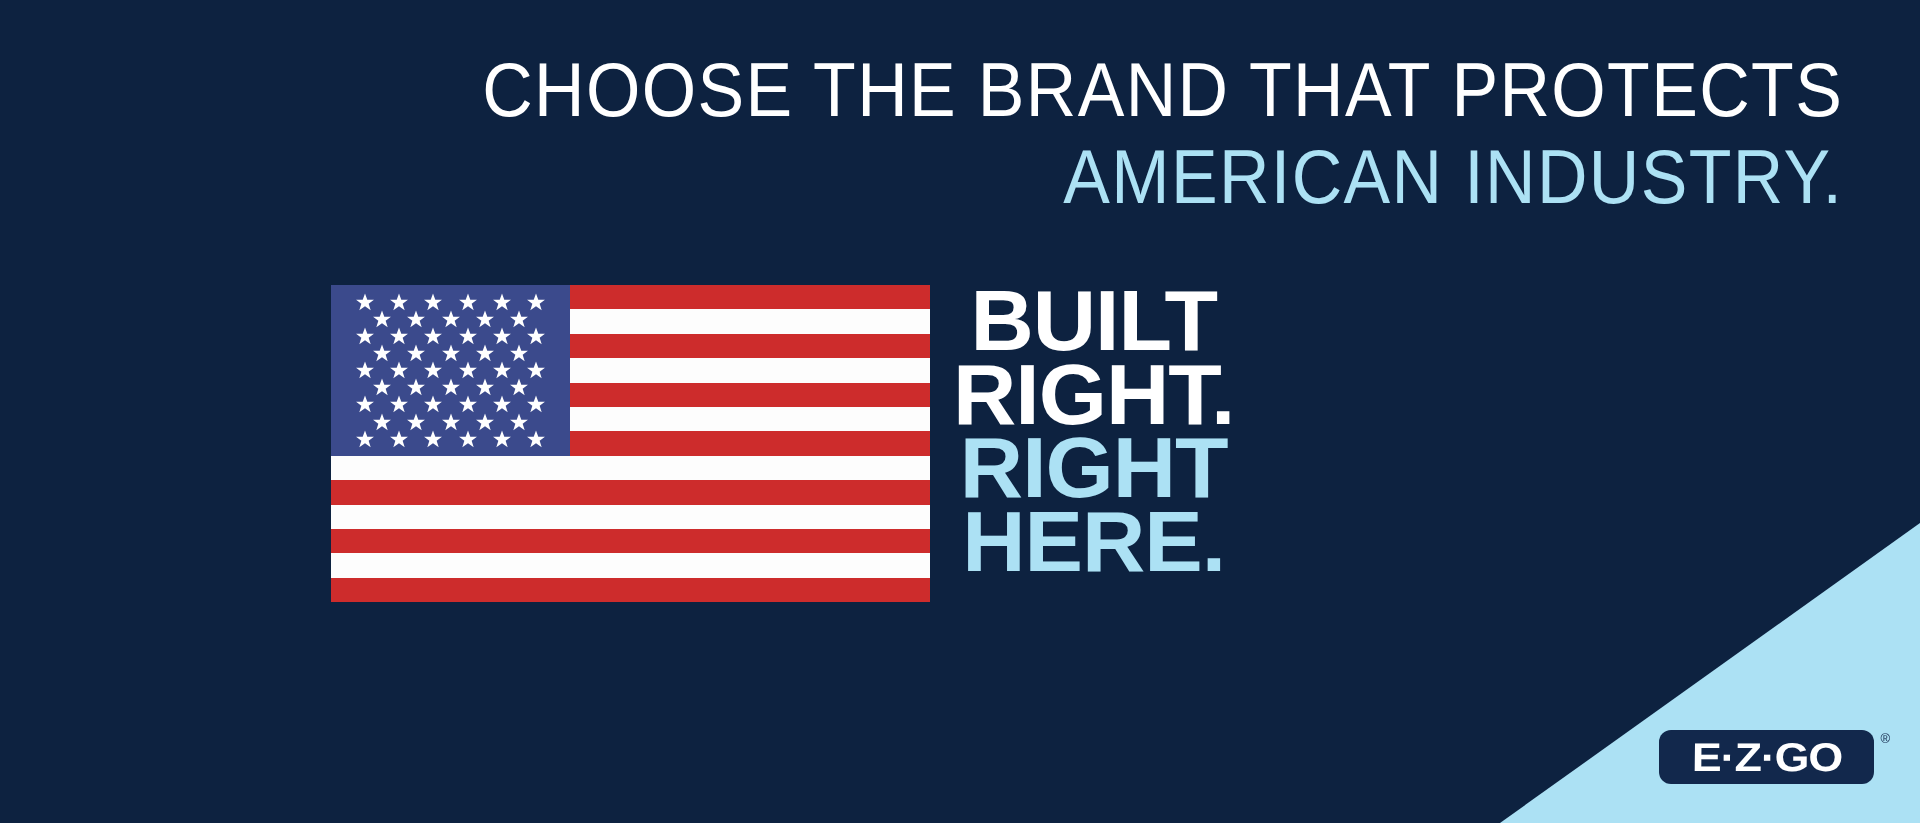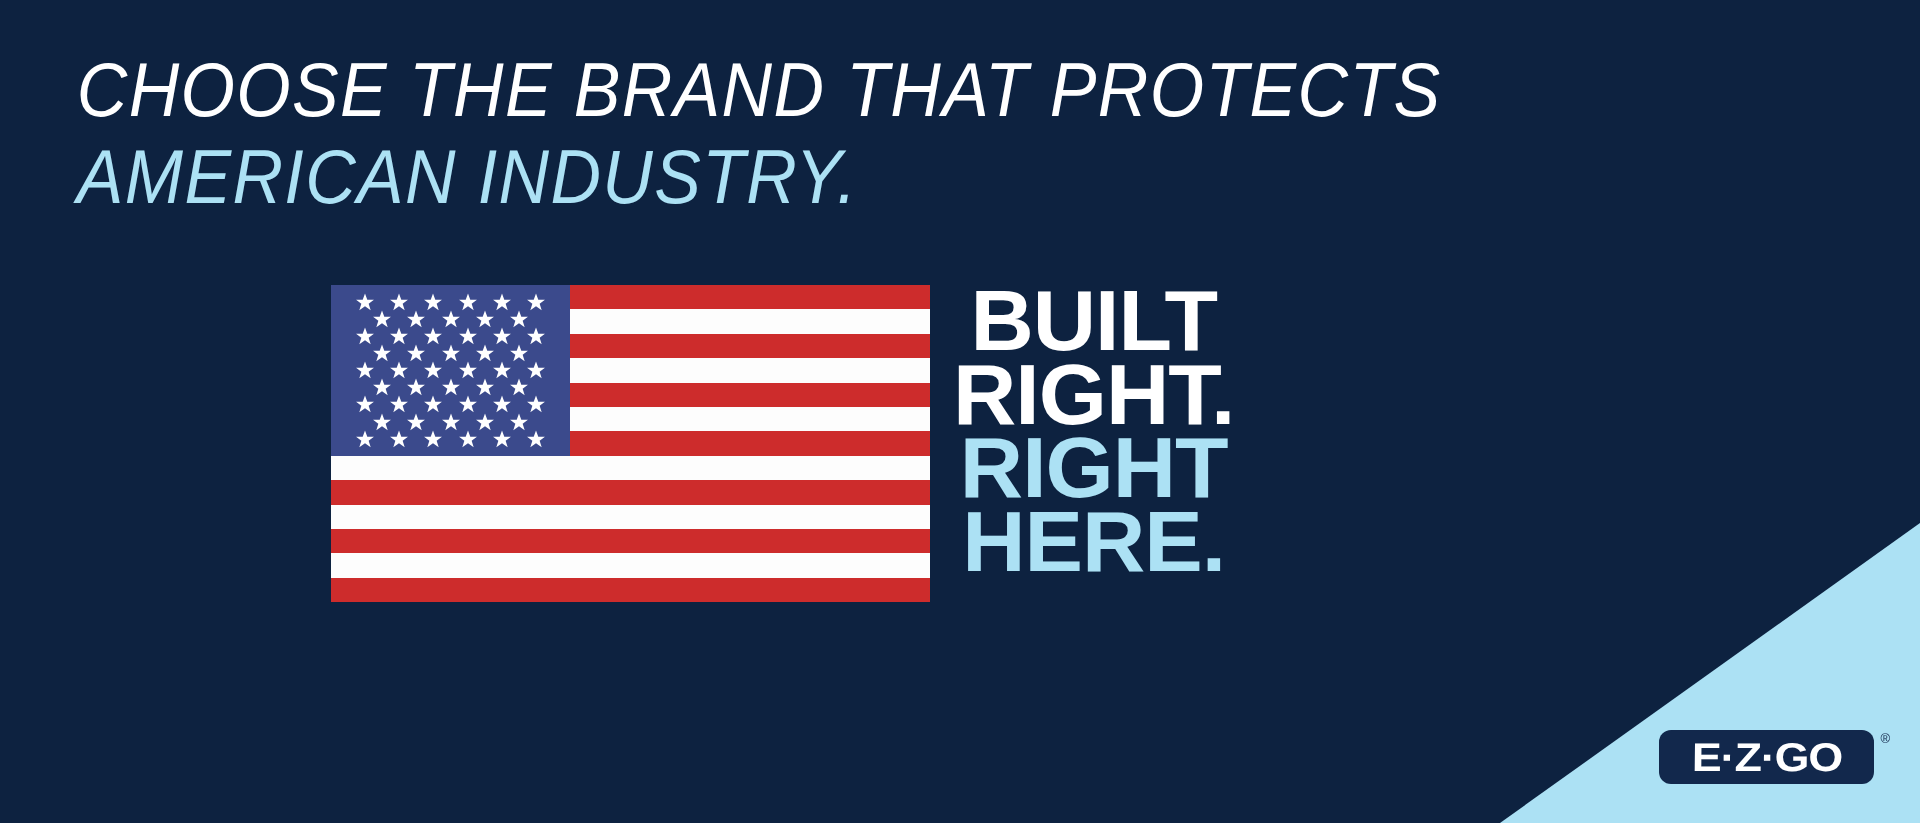--- a/index.html
+++ b/index.html
@@ -23,24 +23,23 @@
     background:#ace1f4;
     clip-path:polygon(100% 0%, 100% 100%, 0% 100%);
     -webkit-clip-path:polygon(100% 0%, 100% 100%, 0% 100%);
   }
 
   
   .headline {
     position:absolute;
     left:0; right:0;
     top:54px;
-    text-align:left;
+    text-align:right;
     line-height:0.96;
     user-select:none;
-    font-style:italic;
   }
   .headline-line {
     display:block;
     font-family:"Liberation Sans Narrow","Liberation Sans", sans-serif;
     font-weight:400;
     font-size:76px;
     letter-spacing:1.5px;
     transform:scaleX(0.92);
     white-space:nowrap;
   }

